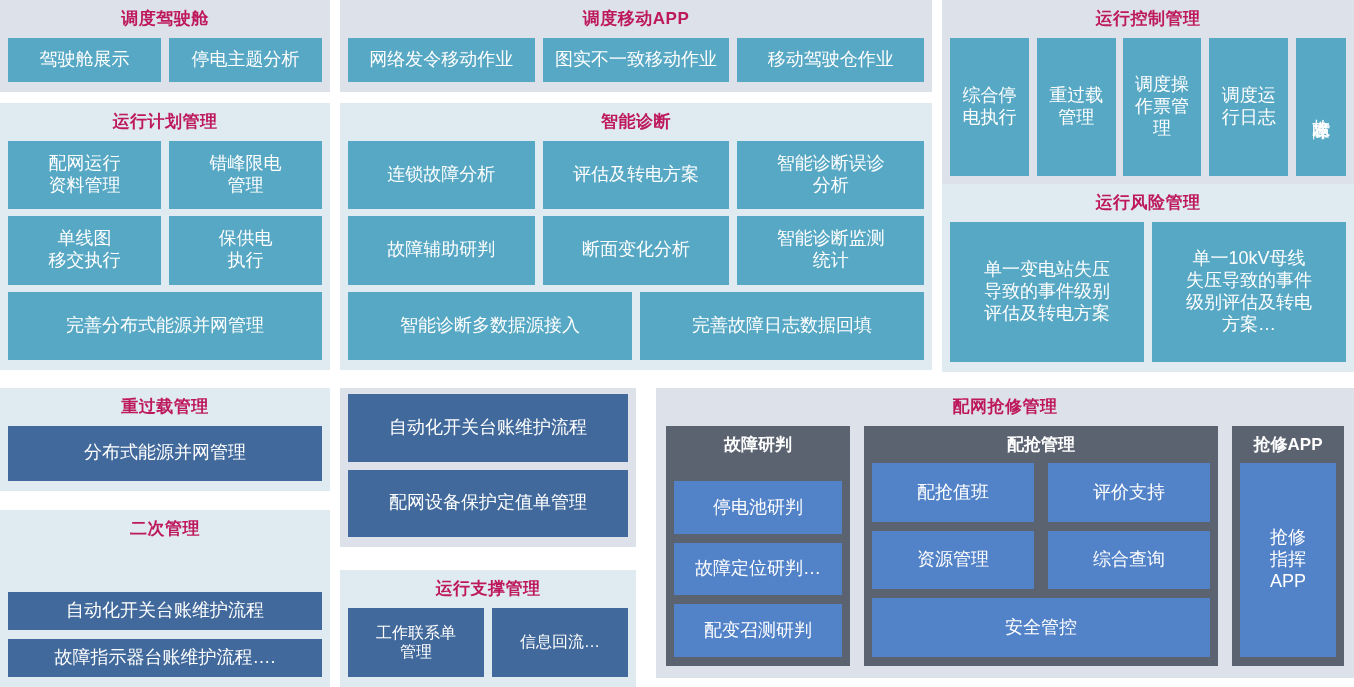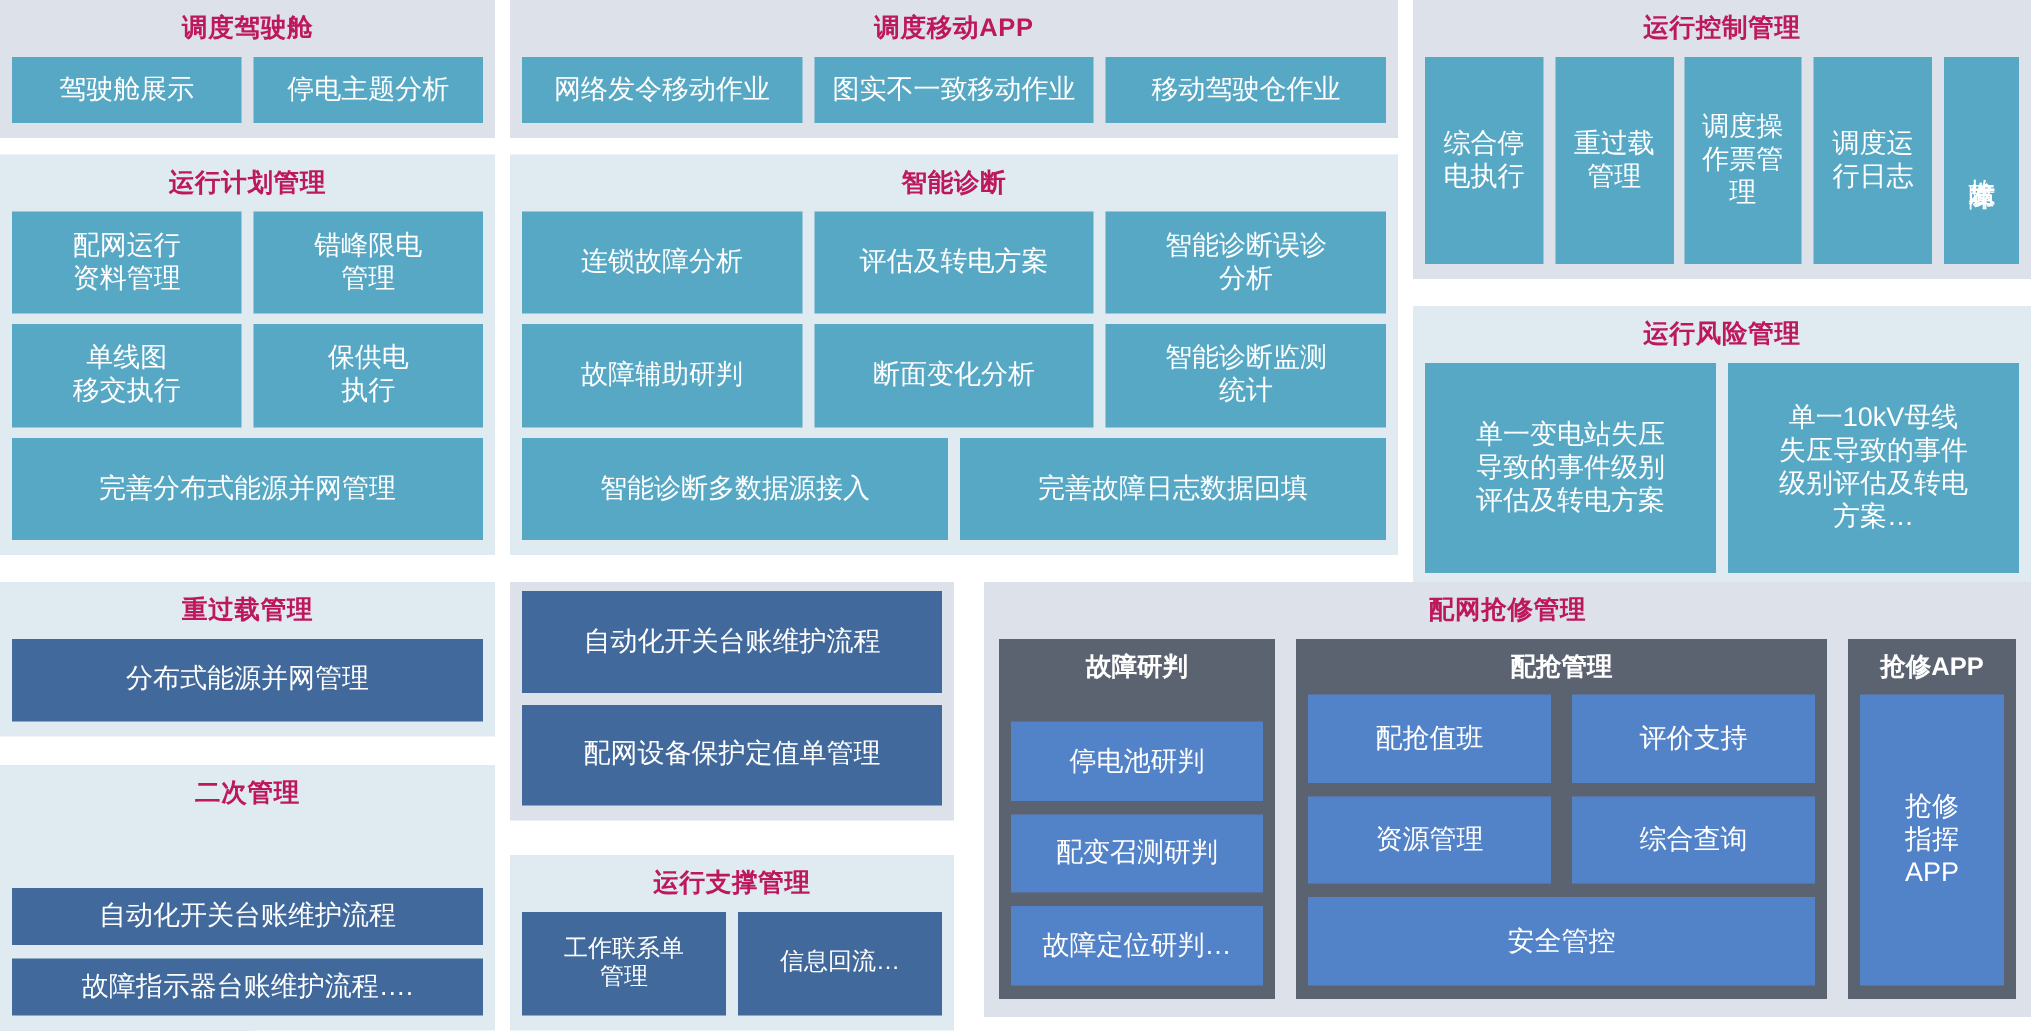--- a/index.html
+++ b/index.html
@@ -148,21 +148,21 @@
         <div class="tile teal">智能诊断监测
 统计</div>
       </div>
       <div class="row" style="flex:1;">
         <div class="tile teal">智能诊断多数据源接入</div>
         <div class="tile teal">完善故障日志数据回填</div>
       </div>
     </div>
   </div>
 
-  <div class="panel lightblue" style="left:942px;top:204px;width:412px;height:188px;">
+  <div class="panel lightblue" style="left:942px;top:184px;width:412px;height:188px;">
     <div class="panel-title">运行风险管理</div>
     <div class="rows">
       <div class="row" style="flex:1;border-radius:22px;">
         <div class="tile teal">单一变电站失压
 导致的事件级别
 评估及转电方案</div>
         <div class="tile teal">单一10kV母线
 失压导致的事件
 级别评估及转电
 方案…</div>
@@ -218,24 +218,24 @@
 
     <div style="display:flex;gap:14px;flex:1;">
 
       <div class="group" style="flex:0 0 184px;gap:18px;">
         <div class="group-title">故障研判</div>
         <div class="rows" style="gap:9px;">
           <div class="row" style="flex:1;">
             <div class="tile blue">停电池研判</div>
           </div>
           <div class="row" style="flex:1;">
+            <div class="tile blue">故障定位研判…</div>
+          </div>
+          <div class="row" style="flex:1;">
             <div class="tile blue">配变召测研判</div>
-          </div>
-          <div class="row" style="flex:1;">
-            <div class="tile blue">故障定位研判…</div>
           </div>
         </div>
       </div>
 
       <div class="group" style="flex:1 1 auto;">
         <div class="group-title">配抢管理</div>
         <div class="rows" style="gap:9px;">
           <div class="row" style="flex:1;gap:14px;">
             <div class="tile blue">配抢值班</div>
             <div class="tile blue">评价支持</div>

